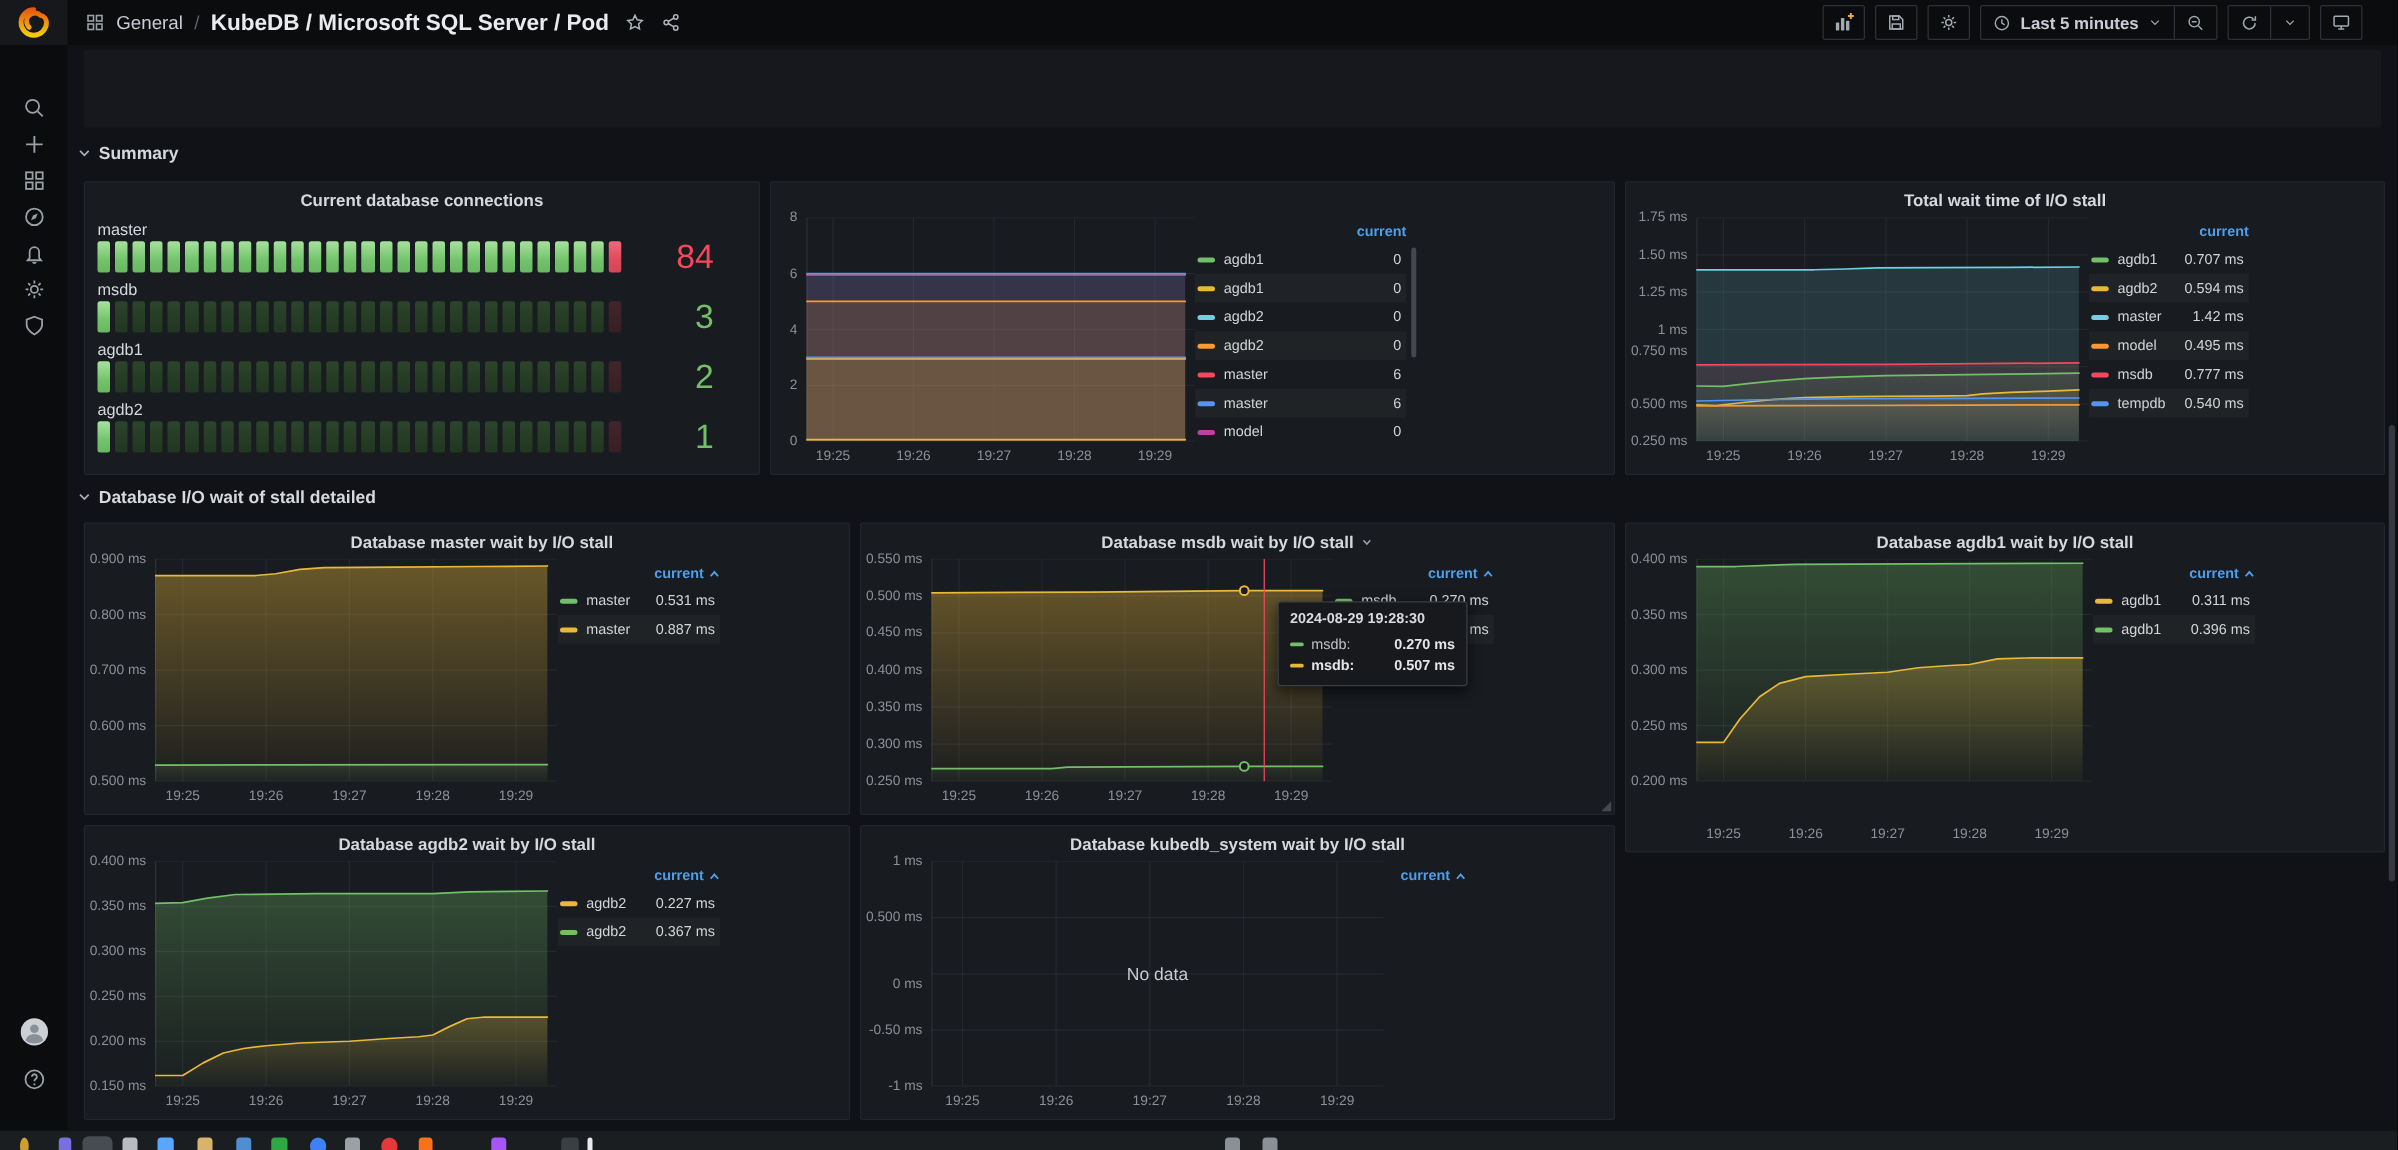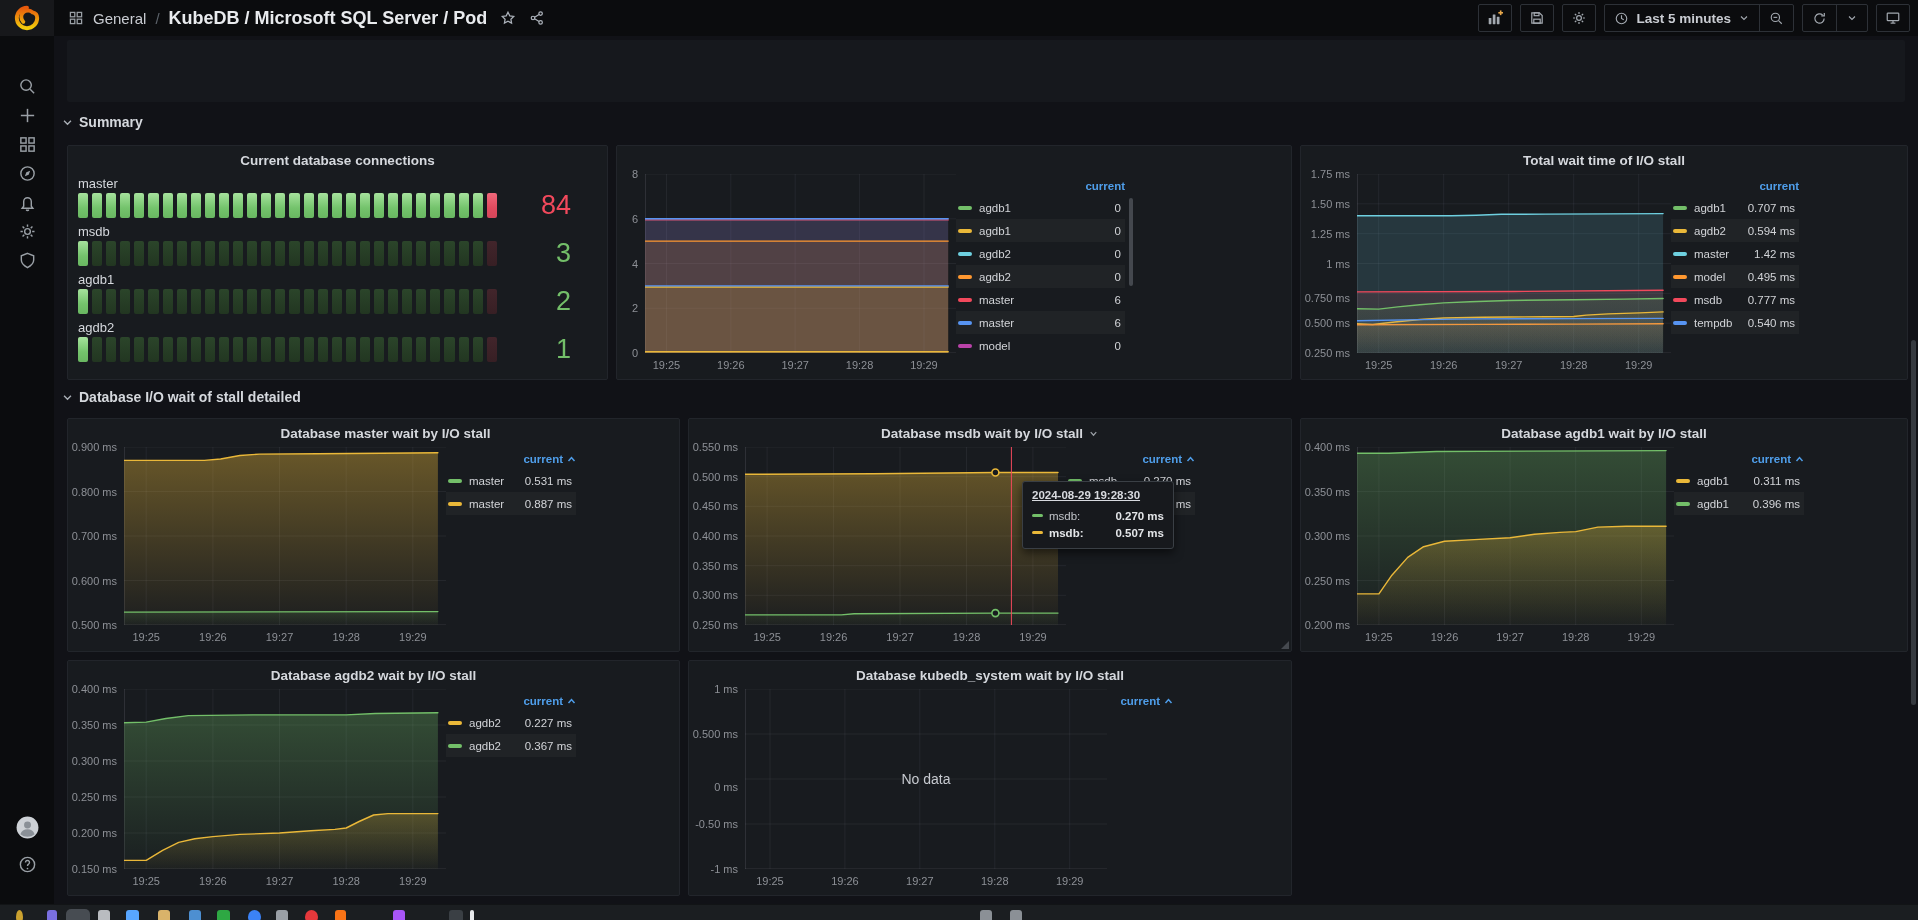--- a/index.html
+++ b/index.html
@@ -9,21 +9,21 @@
 
   
   .topbar { position:absolute; left:0; top:0; width:1918px; height:36px; background:#0b0c0e; display:flex; align-items:center; z-index:5; }
   .logo-cell { width:54px; height:36px; background:#17181b; display:flex; align-items:center; justify-content:center; cursor:pointer; }
   .crumbs { display:flex; align-items:center; gap:9px; padding-left:14px; }
   .crumb-grid { color:#9aa0a6; display:flex; }
   .crumb-section { color:#c9ccd2; font-size:15px; cursor:pointer; }
   .crumb-sep { color:#5d636b; font-size:15px; }
   .crumb-title { color:#e9ebee; font-size:18px; font-weight:700; cursor:pointer; }
   .crumb-ic { color:#aeb4bc; display:flex; margin-left:4px; cursor:pointer; }
-  .toolbar { margin-left:auto; display:flex; align-items:center; gap:8px; padding-right:8px; }
+  .toolbar { margin-left:auto; display:flex; align-items:center; gap:8px; padding-right:28px; }
   .tb-btn { height:28px; min-width:34px; border:1px solid #2d3137; border-radius:2px; background:transparent; display:flex; align-items:center; justify-content:center; color:#a3a9b0; cursor:pointer; padding:0 7px; }
   .tb-group { height:28px; border:1px solid #2d3137; border-radius:2px; display:flex; align-items:stretch; }
   .tb-seg { display:flex; align-items:center; gap:7px; padding:0 9px; color:#a3a9b0; cursor:pointer; }
   .tb-seg + .tb-seg { border-left:1px solid #2d3137; }
   .tb-time-label { color:#c9ccd2; font-size:13.5px; font-weight:600; }
 
   
   .sidebar { position:absolute; left:0; top:36px; bottom:16px; width:54px; background:#0b0c0e; z-index:4; }
   .sb-icons { display:flex; flex-direction:column; align-items:center; padding-top:36px; }
   .sb-btn { width:54px; height:29px; display:flex; align-items:center; justify-content:center; color:#9aa0a6; cursor:pointer; }
@@ -35,21 +35,21 @@
   .section-h .chev { color:#aab0b7; display:flex; }
   .sec1 { left:62px; top:114px; }
   .sec2 { left:62px; top:389px; }
 
   .panel { position:absolute; background:#181b1f; border:1px solid #22252b; border-radius:2px; }
   .p1 { left:67px;  top:145px; width:541px; height:235px; }
   .p2 { left:616px; top:145px; width:676px; height:235px; }
   .p3 { left:1300px;top:145px; width:608px; height:235px; }
   .p4 { left:67px;  top:418px; width:613px; height:234px;padding-left:24px; }
   .p5 { left:688px; top:418px; width:604px; height:234px; }
-  .p6 { left:1300px;top:418px; width:608px; height:234px; }
+  .p6 { left:1300px;top:418px; width:608px; height:264px; }
   .p7 { left:67px;  top:660px; width:613px; height:236px; }
   .p8 { left:688px; top:660px; width:604px; height:236px; }
 
   .ptitle { height:28px; display:flex; align-items:center; justify-content:center; gap:5px;
             color:#d5d8dd; font-size:13.5px; font-weight:600; cursor:pointer; }
   .title-caret { color:#9aa0a6; display:flex; }
 
   .chart-body { position:absolute; left:8px; right:8px; top:28px; bottom:6px; }
   .yaxis { position:absolute; left:0; top:0; bottom:20px; }
   .ytick { position:absolute; right:7px; height:12px; line-height:12px; font-size:11px; color:#8d9096; white-space:nowrap; }
@@ -74,21 +74,21 @@
   .g-bars { display:flex; gap:4px; height:25px; margin-right:100px; }
   .g-seg { flex:1; border-radius:2px; }
   .g-on  { background:linear-gradient(180deg,#a6e29d 0%,#74c36c 60%,#69b761 100%); }
   .g-off { background:linear-gradient(180deg,#2b452a 0%,#223621 100%); }
   .g-red-on  { background:linear-gradient(180deg,#f0687a 0%,#e04a5e 60%,#d4465a 100%); }
   .g-red-off { background:linear-gradient(180deg,#42252b 0%,#371f24 100%); }
   .g-value { position:absolute; right:26px; bottom:0; height:25px; display:flex; align-items:center; font-size:27px; }
 
   
   .tooltip { position:absolute; left:333px; top:62px; width:152px; background:#17191d; border:1px solid #3a3f45; border-radius:3px; box-shadow:0 4px 10px rgba(0,0,0,0.55); padding:7px 9px; z-index:6; }
-  .tt-time { color:#d8dadf; font-size:11.5px; font-weight:700; margin-bottom:6px; white-space:nowrap;text-decoration:underline; }
+  .tt-time { color:#d8dadf; font-size:11.5px; font-weight:700; margin-bottom:6px; white-space:nowrap; }
   .tt-row { display:flex; align-items:center; gap:6px; height:17px; }
   .tt-swatch { width:11px; height:3px; border-radius:1.5px; flex:none; }
   .tt-name { color:#c0c3c8; font-size:11.5px; }
   .tt-name.b, .tt-val { font-weight:700; color:#e4e6e9; }
   .tt-val { margin-left:auto; font-size:11.5px; }
   .resize-corner { position:absolute; right:2px; bottom:2px; width:0; height:0; border-style:solid; border-width:0 0 8px 8px; border-color:transparent transparent #45494f transparent; }
 
   
   .page-scroll { position:absolute; right:1px; top:36px; bottom:16px; width:6px; }
   .page-thumb { position:absolute; left:0; width:5px; top:304px; height:365px; background:#35393f; border-radius:3px; cursor:pointer; }
@@ -524,21 +524,21 @@
   <section class="panel p3">
     <h2 class="ptitle">
         <span>Total wait time of I/O stall</span>
       </h2>
     <div class="chart-body">
         <div class="yaxis" style="width: 48px;">
           <div class="ytick" style="top: -6px;">1.75 ms</div>
           <div class="ytick" style="top: 23.8333px;">1.50 ms</div>
           <div class="ytick" style="top: 53.6667px;">1.25 ms</div>
           <div class="ytick" style="top: 83.5px;">1 ms</div>
-          <div class="ytick" style="top: 118px; text-align: right;">0.750 ms</div>
+          <div class="ytick" style="top: 101px; text-align: right;">0.750 ms</div>
           <div class="ytick" style="top: 143.167px;">0.500 ms</div>
           <div class="ytick" style="top: 173px;">0.250 ms</div>
         </div>
         <div class="plot" style="left: 48px; width: 314px; height: 179px;"><svg width="314" height="179">
             <defs>
               <linearGradient id="gr2_1" x1="0" y1="0" x2="0" y2="1">
                 <stop offset="0" stop-color="#f2495c" stop-opacity="0.12"></stop>
                 <stop offset="1" stop-color="#f2495c" stop-opacity="0.02"></stop>
               </linearGradient>
               <linearGradient id="gr2_2" x1="0" y1="0" x2="0" y2="1">

